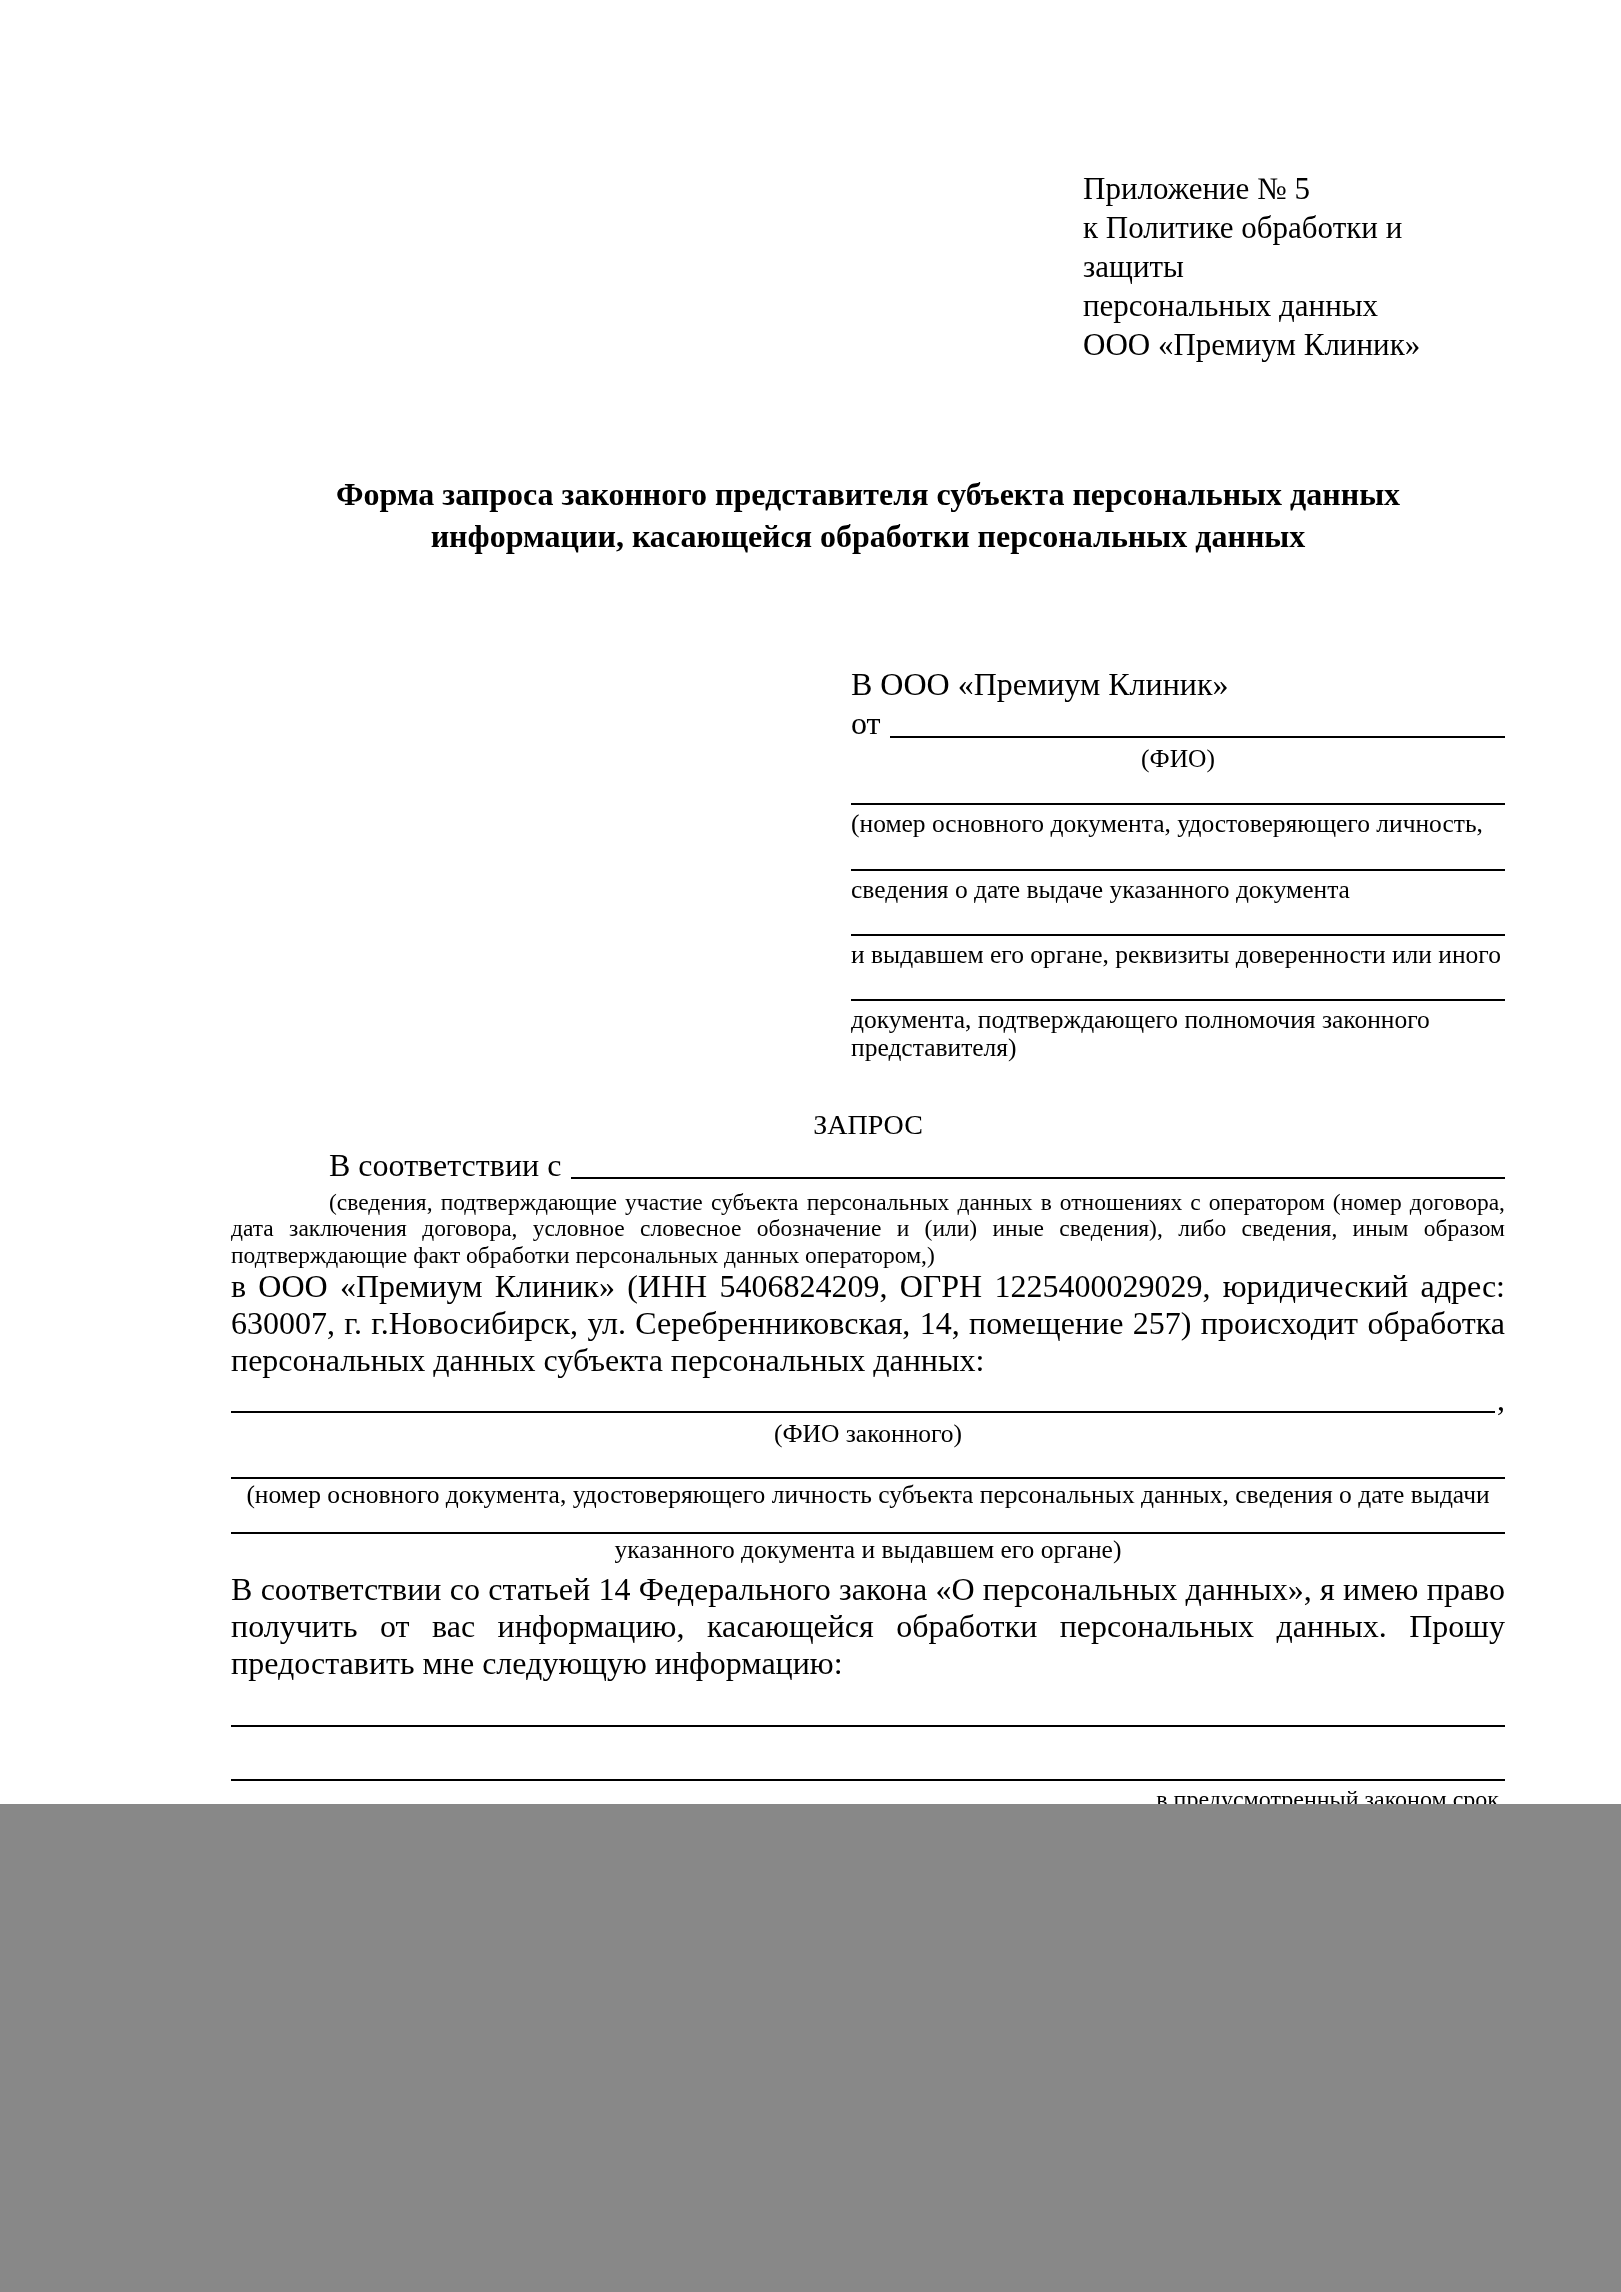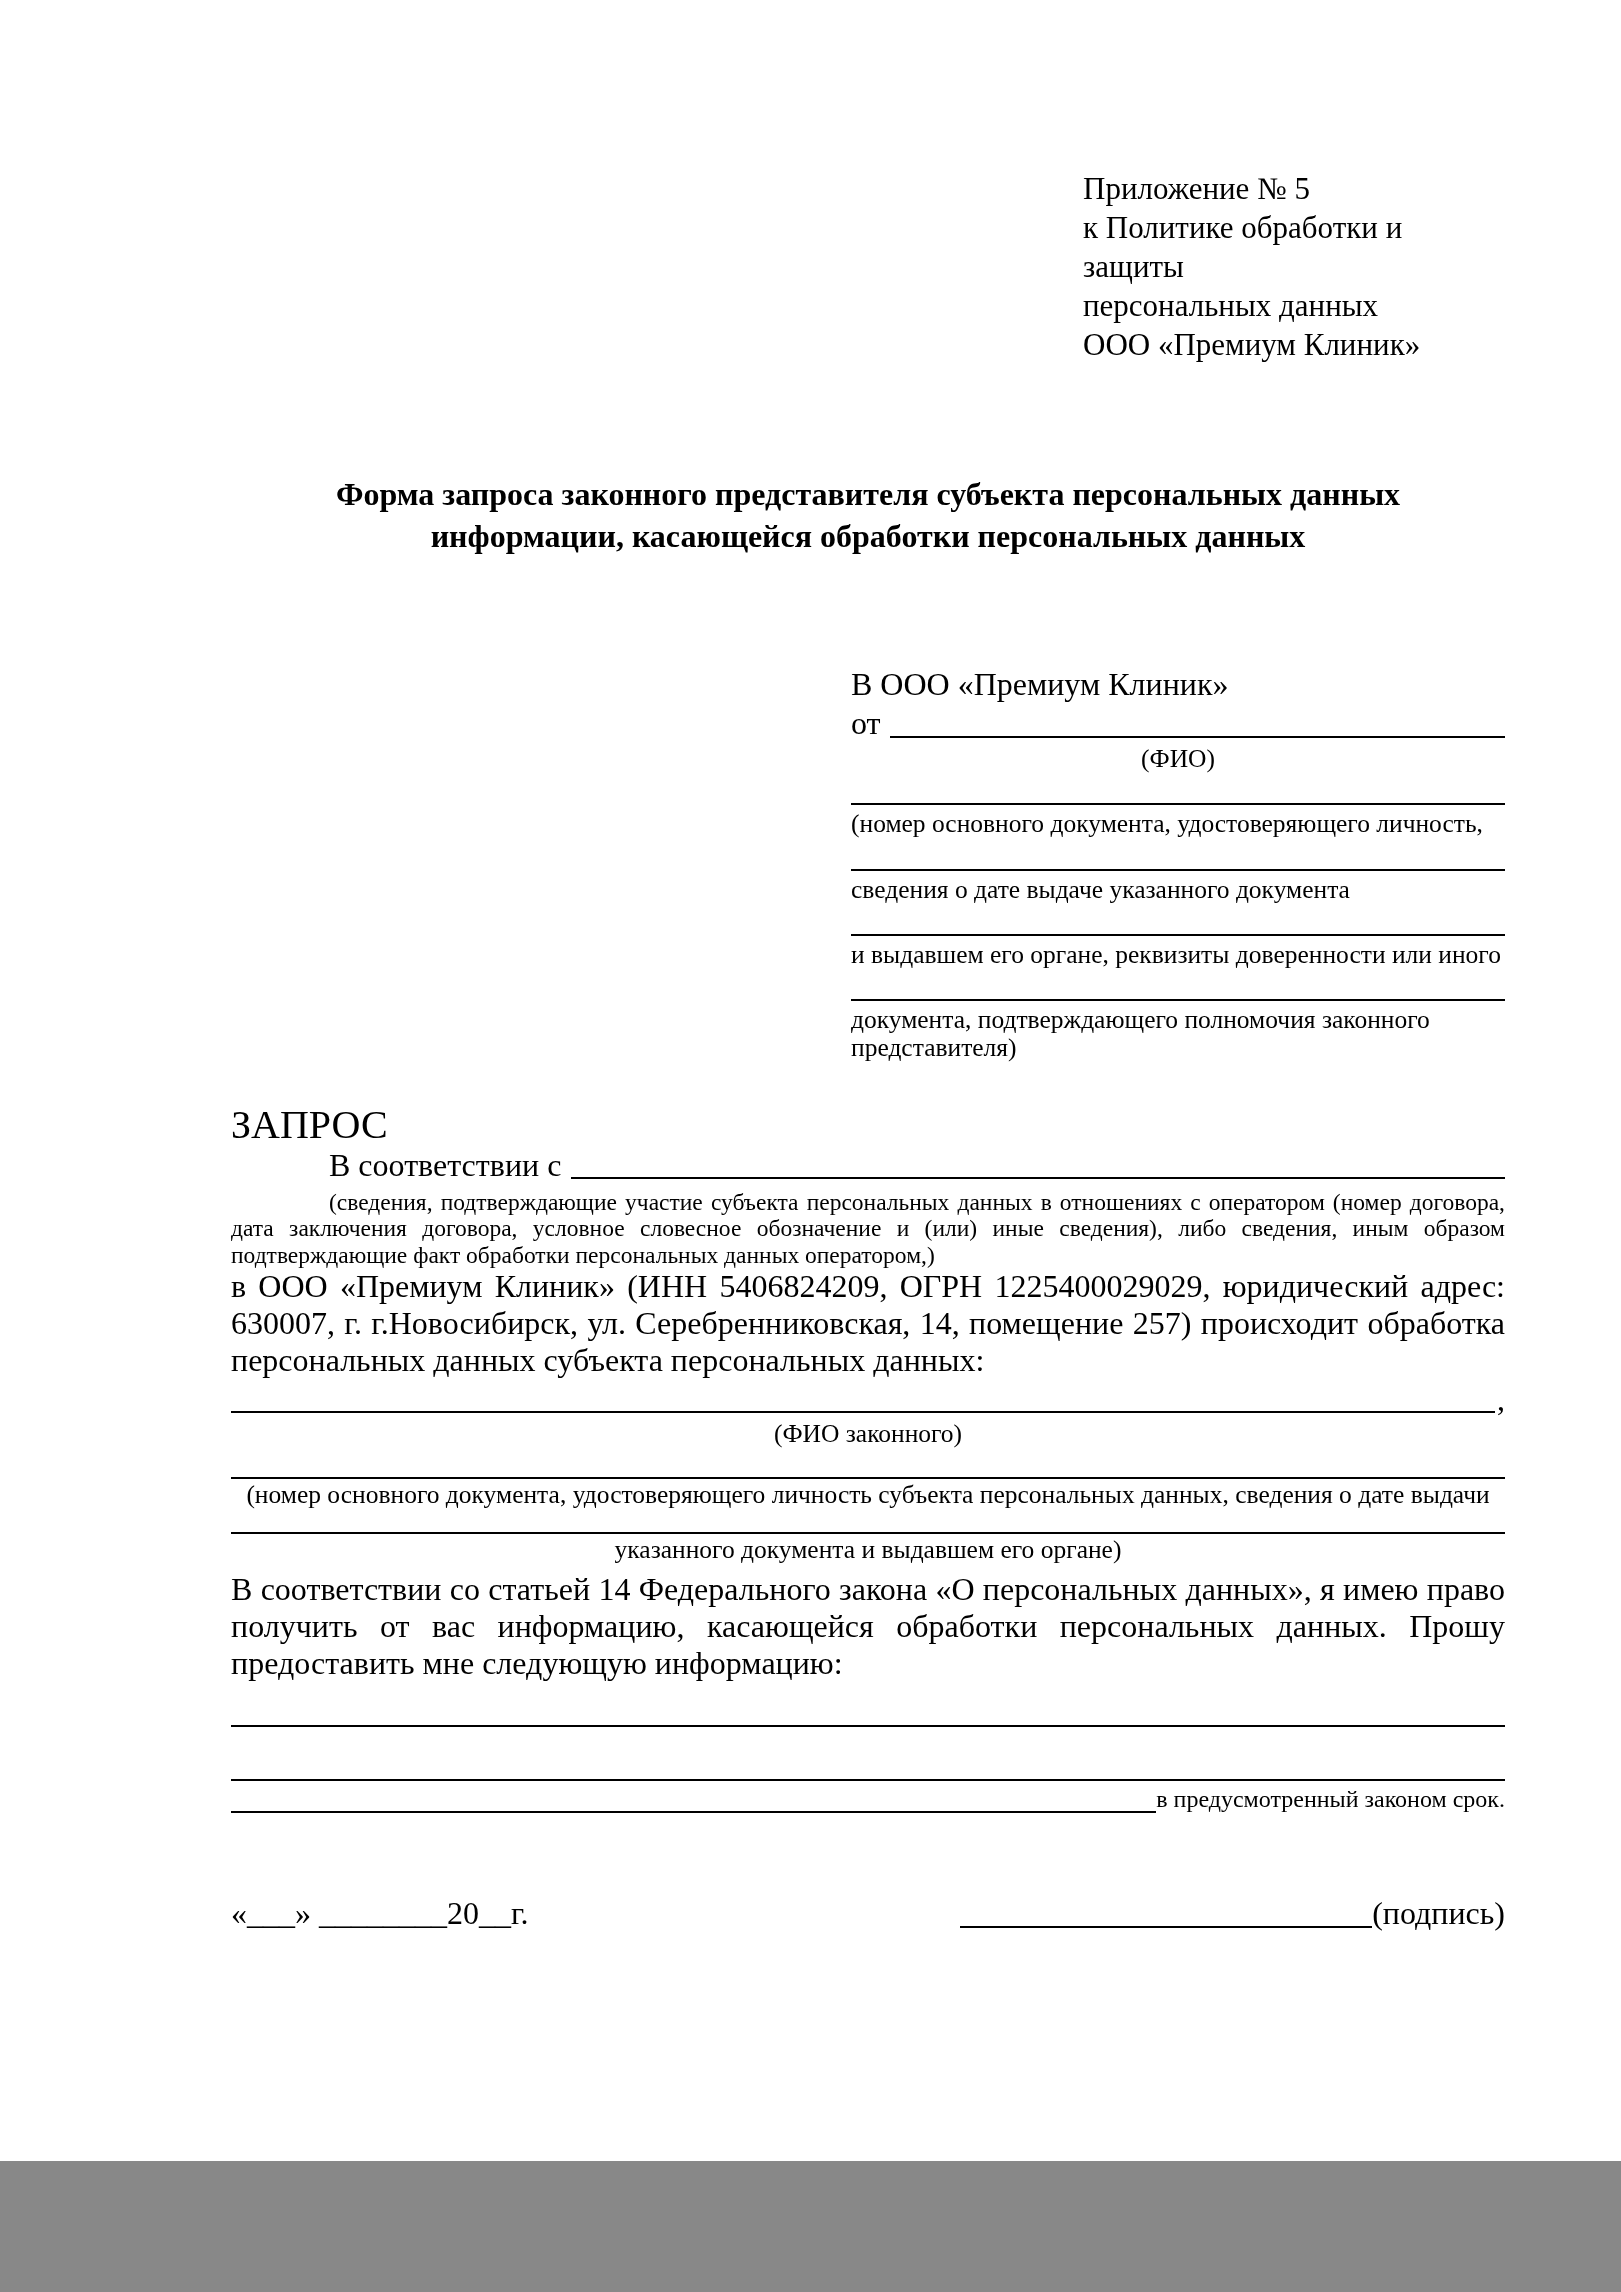--- a/index.html
+++ b/index.html
@@ -1,20 +1,20 @@
 <!DOCTYPE html>
 <html><head>
 <meta charset="utf-8">
 <style>
   * { margin: 0; padding: 0; box-sizing: border-box; }
   html, body { background: #888; }
   .page {
     position: relative;
     width: 1621px;
-    height: 2161px;
+    height: 1804px;
     background: #ffffff;
     margin: 0 auto;
     font-family: "Liberation Serif", "DejaVu Serif", serif;
     color: #000000;
     overflow: hidden;
   }
   .content {
     position: absolute;
     left: 231px;
     right: 116px;
@@ -62,21 +62,22 @@
   }
   .bcap {
     margin-top: 4.9px;
     text-align: left;
     font-size: 25.5px;
     line-height: 27.4px;
   }
   
   .request-heading {
     margin-top: 45px;
-    font-size: 40px;
+    text-align: center;
+    font-size: 28px;
     line-height: 37px;
   }
   .intro-row { margin-top: 3.9px; font-size: 32px; line-height: 37px; }
   .intro-label { padding-left: 98px; margin-right: 9.8px; white-space: nowrap; }
   .fineprint {
     margin-top: 4.9px;
     font-size: 23.5px;
     line-height: 26.5px;
     text-align: justify;
     text-indent: 98px;

